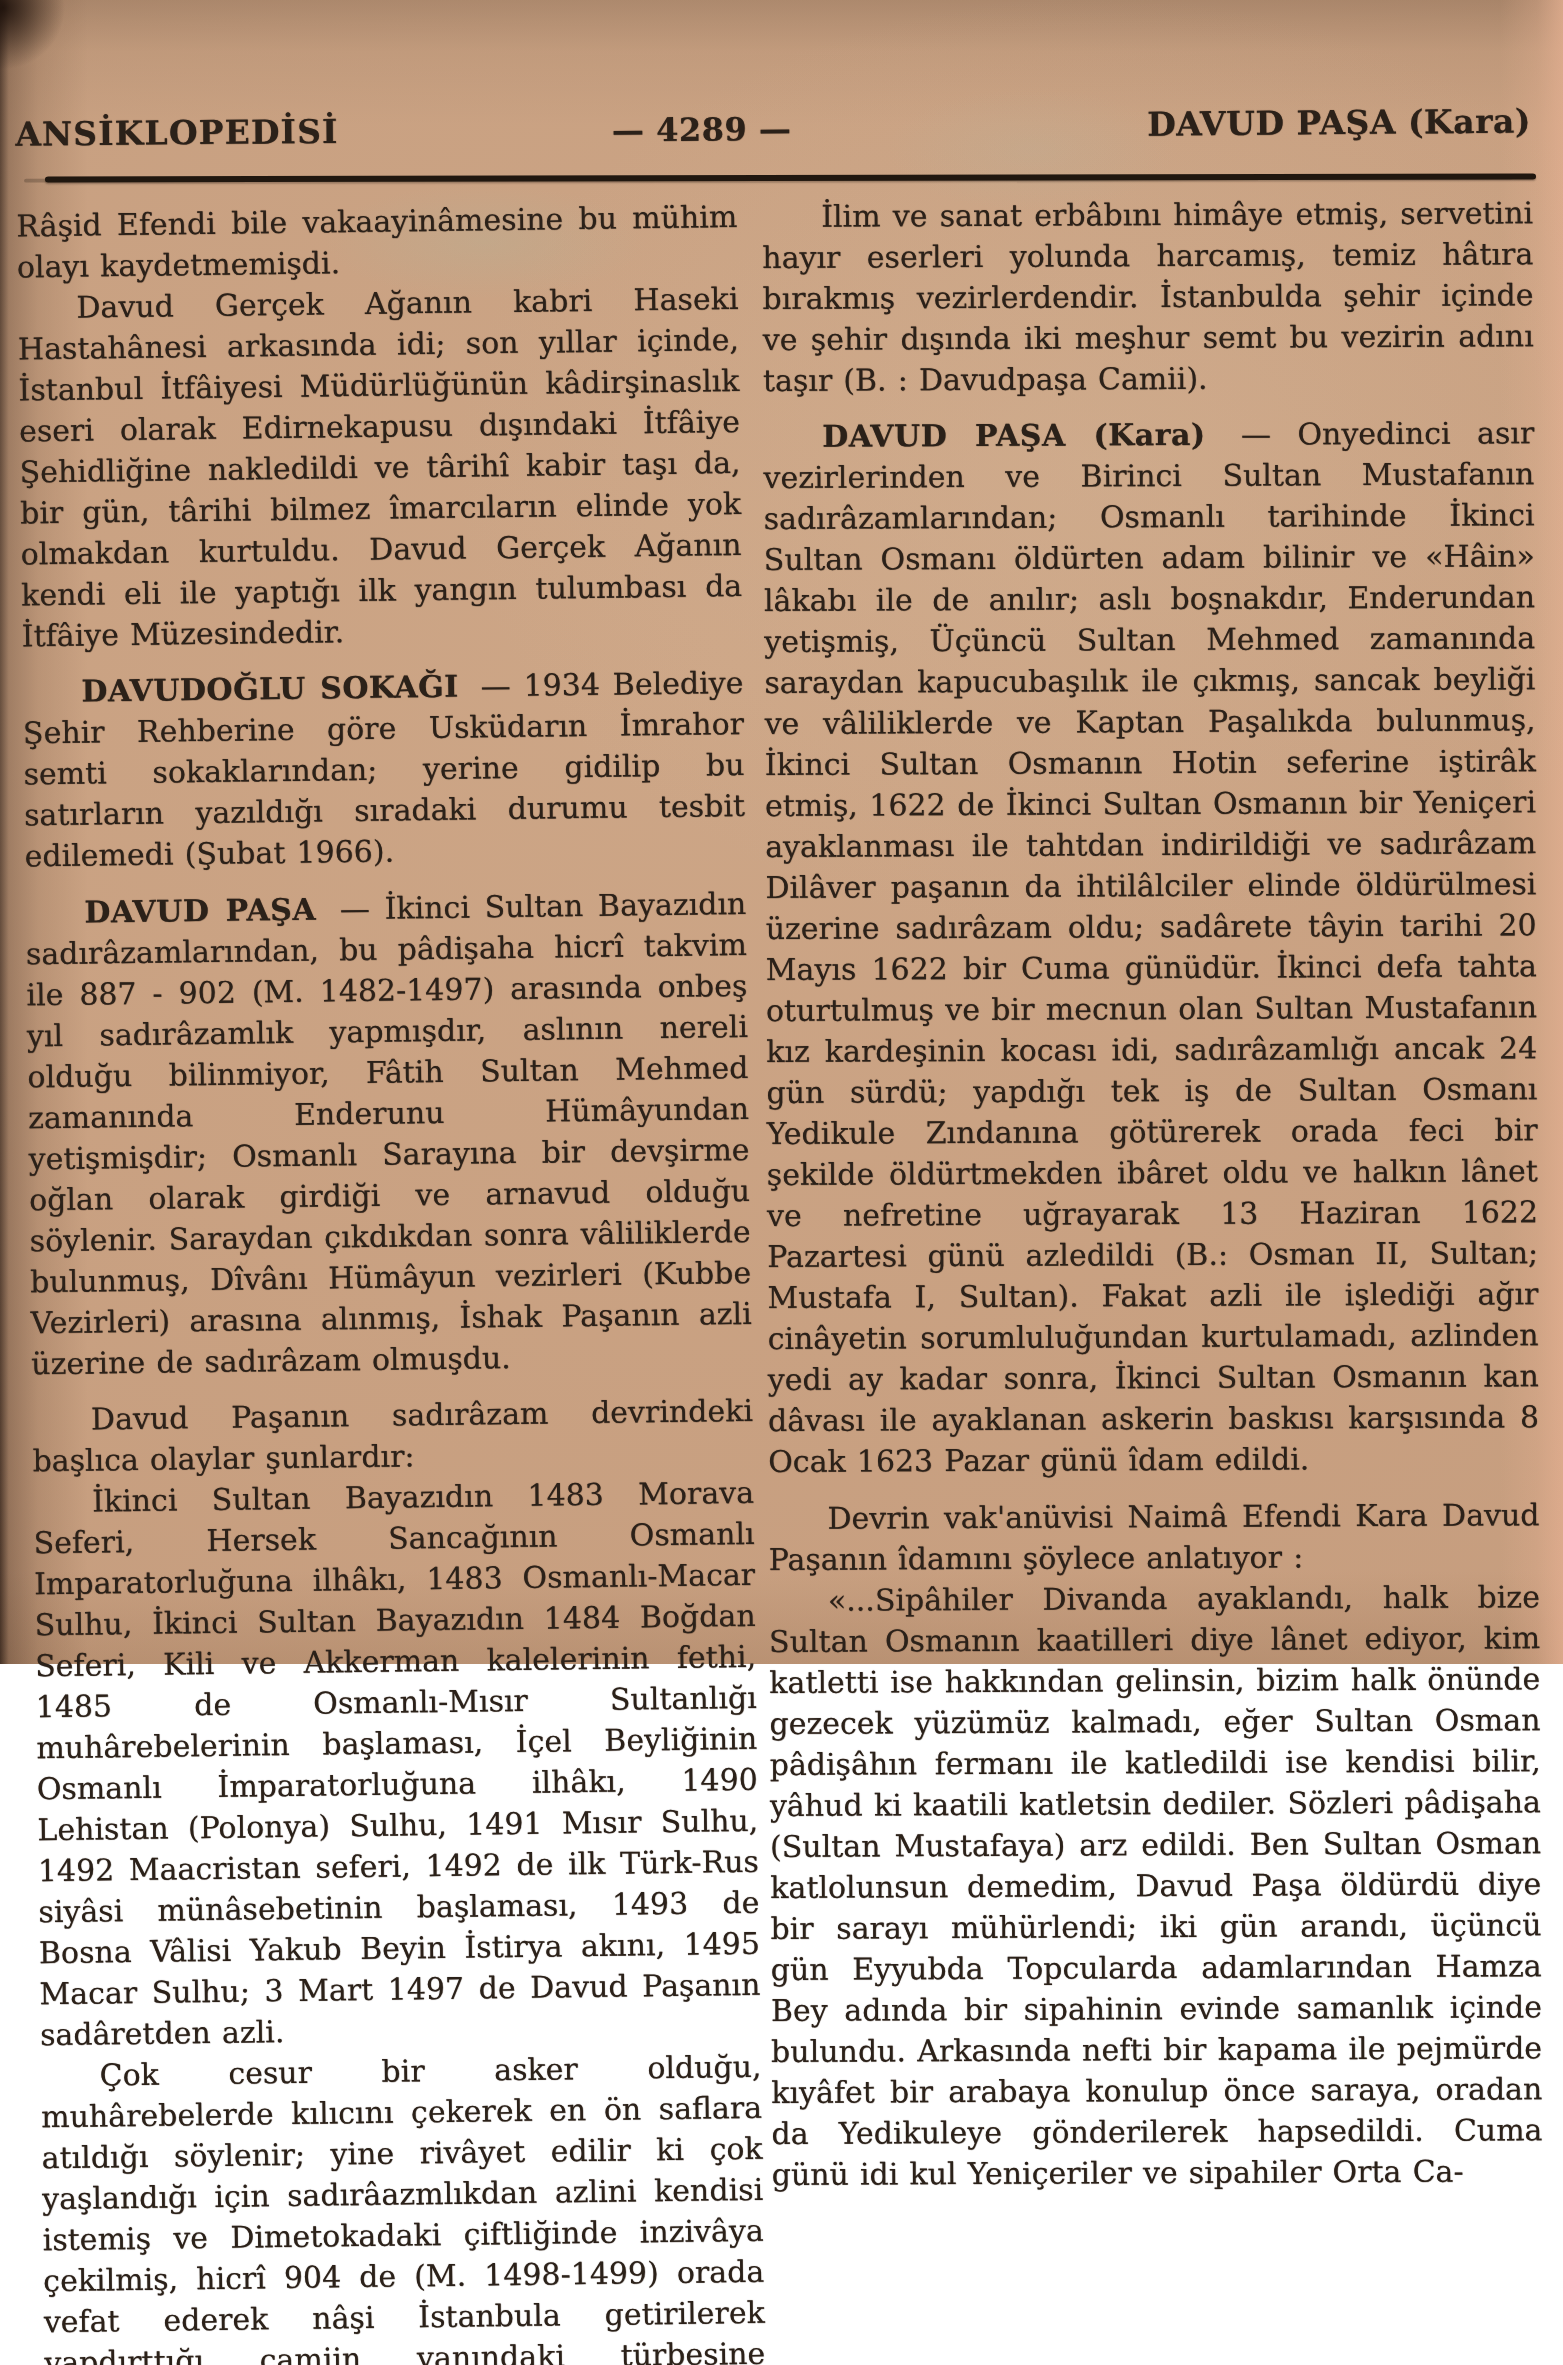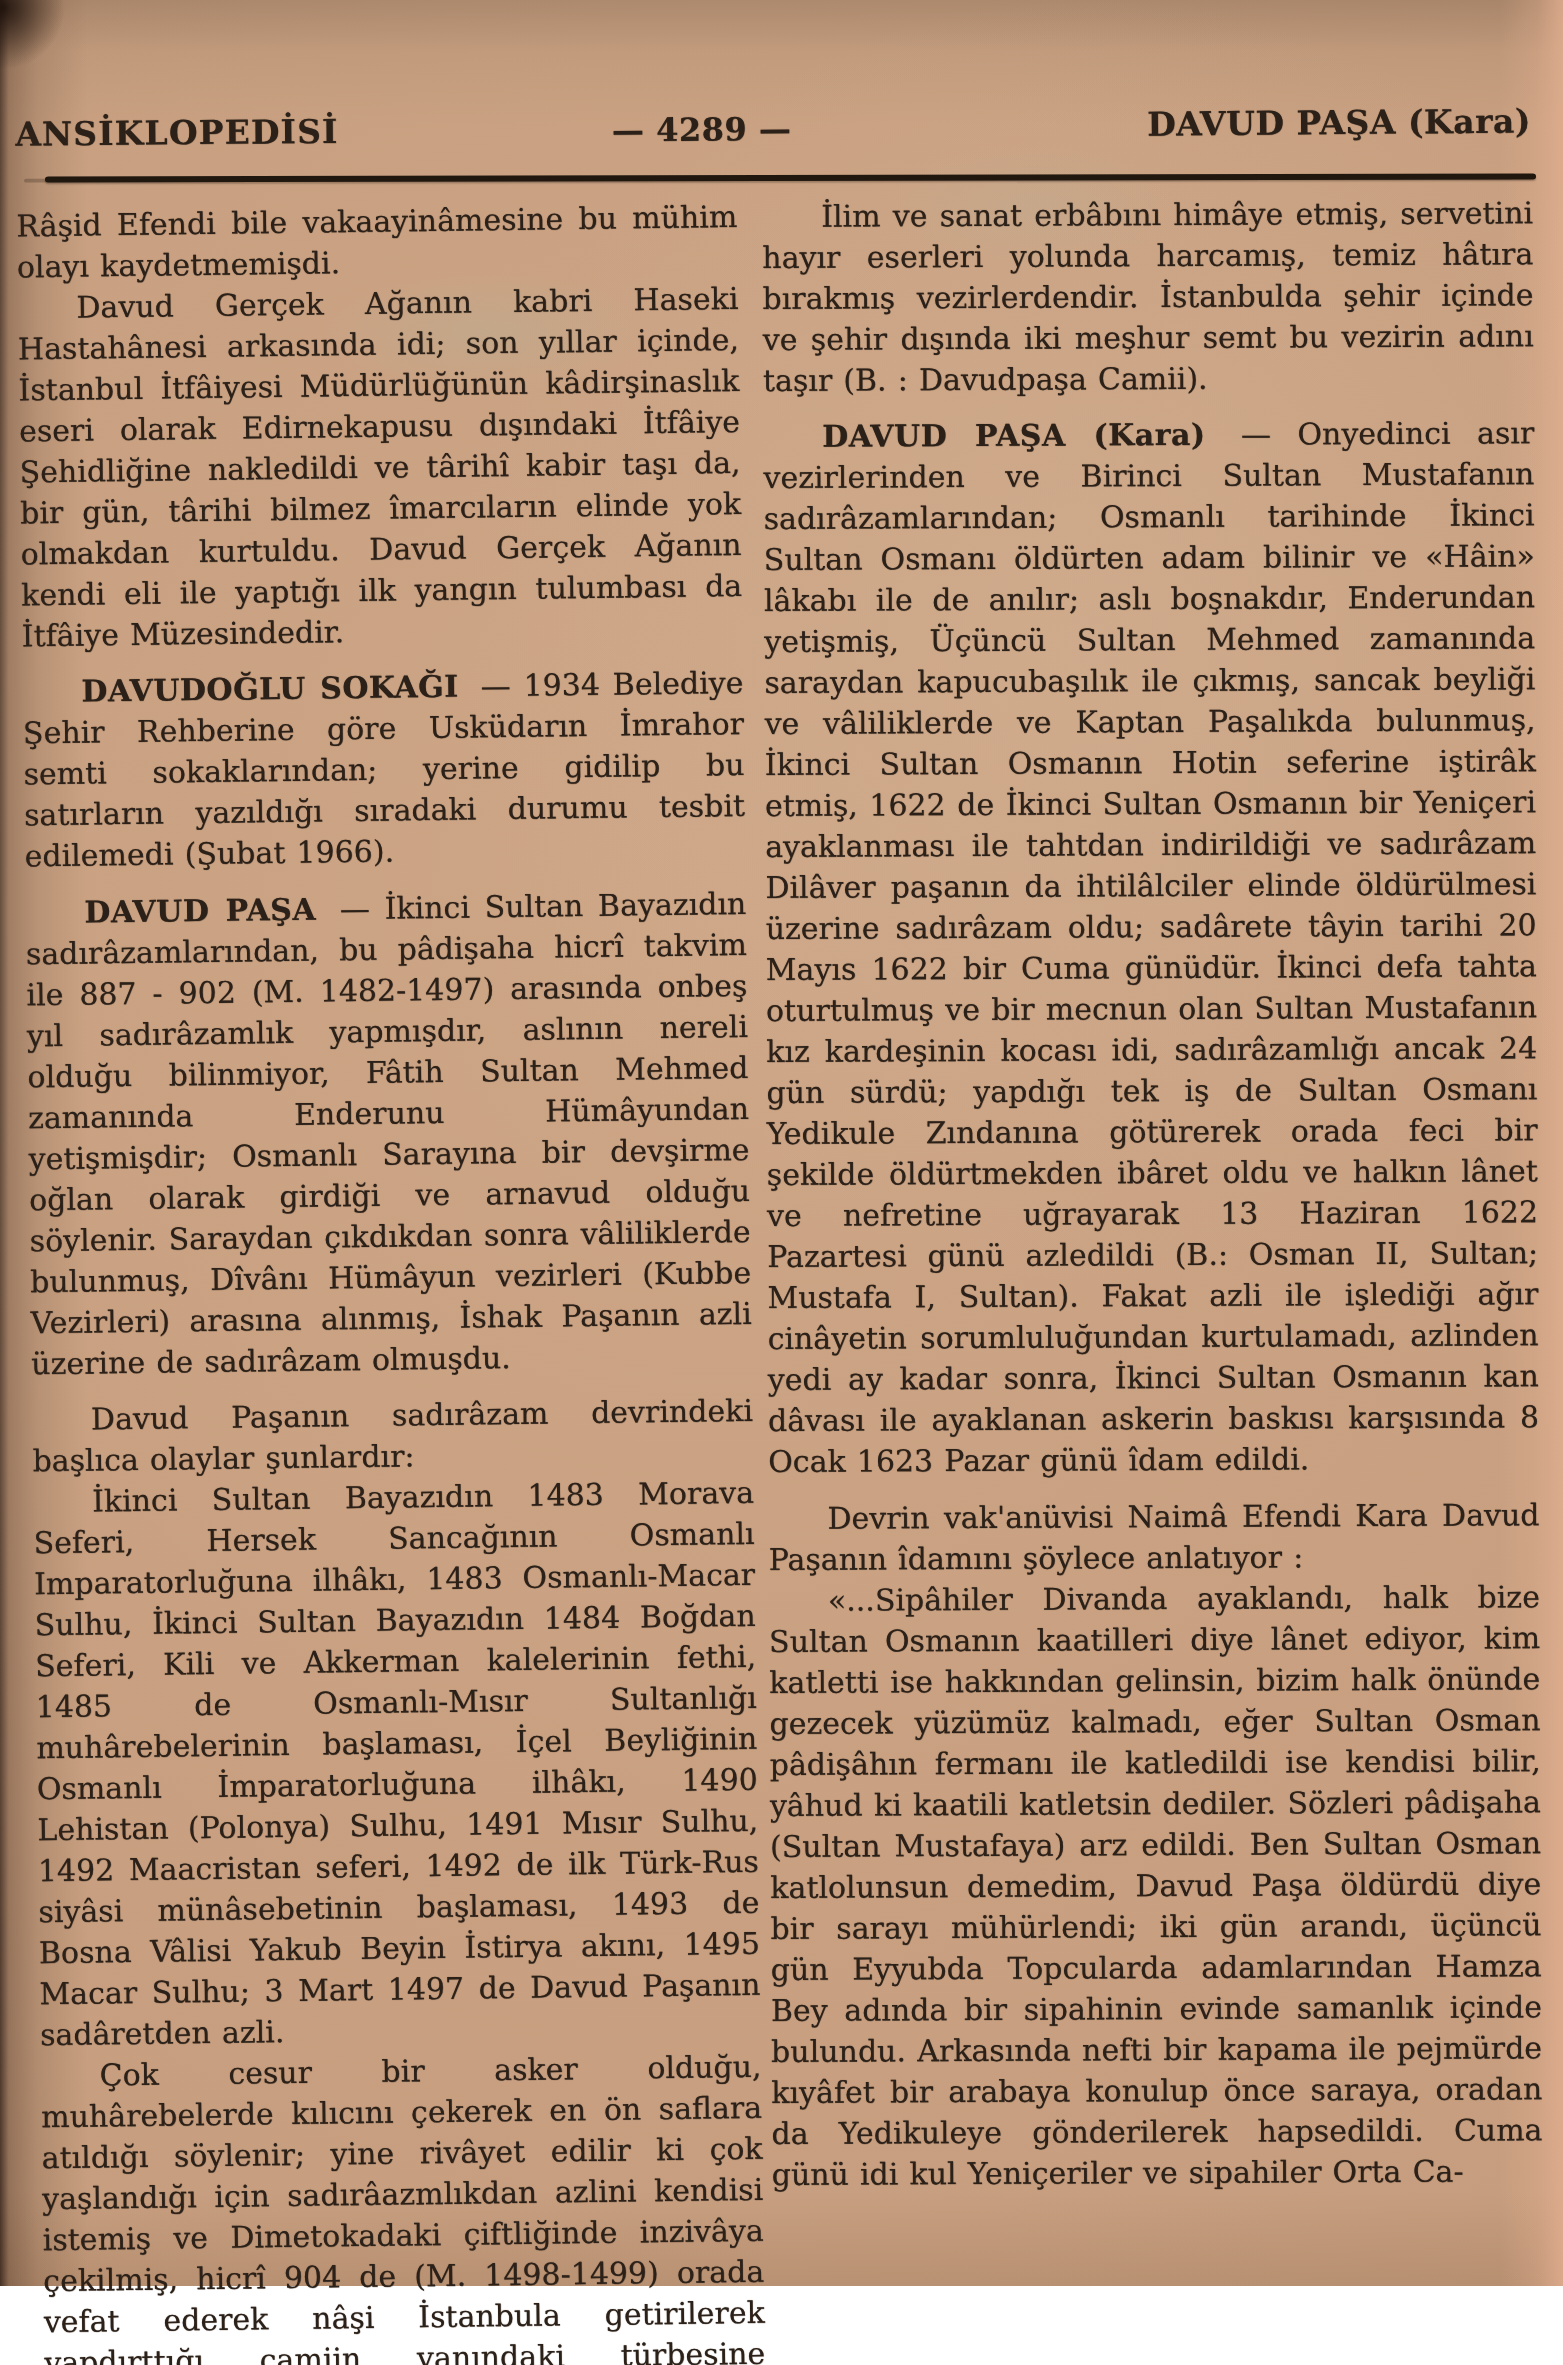--- a/index.html
+++ b/index.html
@@ -3,21 +3,21 @@
 <meta charset="utf-8">
 <title></title>
 <style>
   html, body {
     margin: 0; padding: 0;
     width: 1563px; height: 2366px;
     overflow: hidden;
   }
   .page {
     position: relative;
-    width: 1563px; height: 2286px;
+    width: 1563px; height: 1664px;
     font-family: "DejaVu Serif", "Liberation Serif", serif;
     color: #2b2119;
     background-color: #c49b7c;
     background-image:
       radial-gradient(circle 88px at 3.3px 7.7px, rgba(22,11,6,0.85), rgba(22,11,6,0) 70%),
       radial-gradient(ellipse 230px 82px at 31% 14.5%, rgba(170,185,160,0.22), rgba(170,185,160,0) 70%),
       radial-gradient(ellipse 208px 88px at 66% 9%, rgba(175,185,165,0.16), rgba(175,185,165,0) 70%),
       radial-gradient(ellipse 55% 38% at 70% 28%, rgba(215,186,156,0.30), rgba(215,186,156,0) 75%),
       radial-gradient(ellipse 120% 90% at 46% 40%, rgba(214,177,145,0.50), rgba(214,177,145,0) 100%),
       linear-gradient(90deg, rgba(28,14,8,0.85) 0px, rgba(52,30,18,0.42) 8.8px, rgba(74,46,28,0.20) 38px, rgba(74,46,28,0) 88px),

